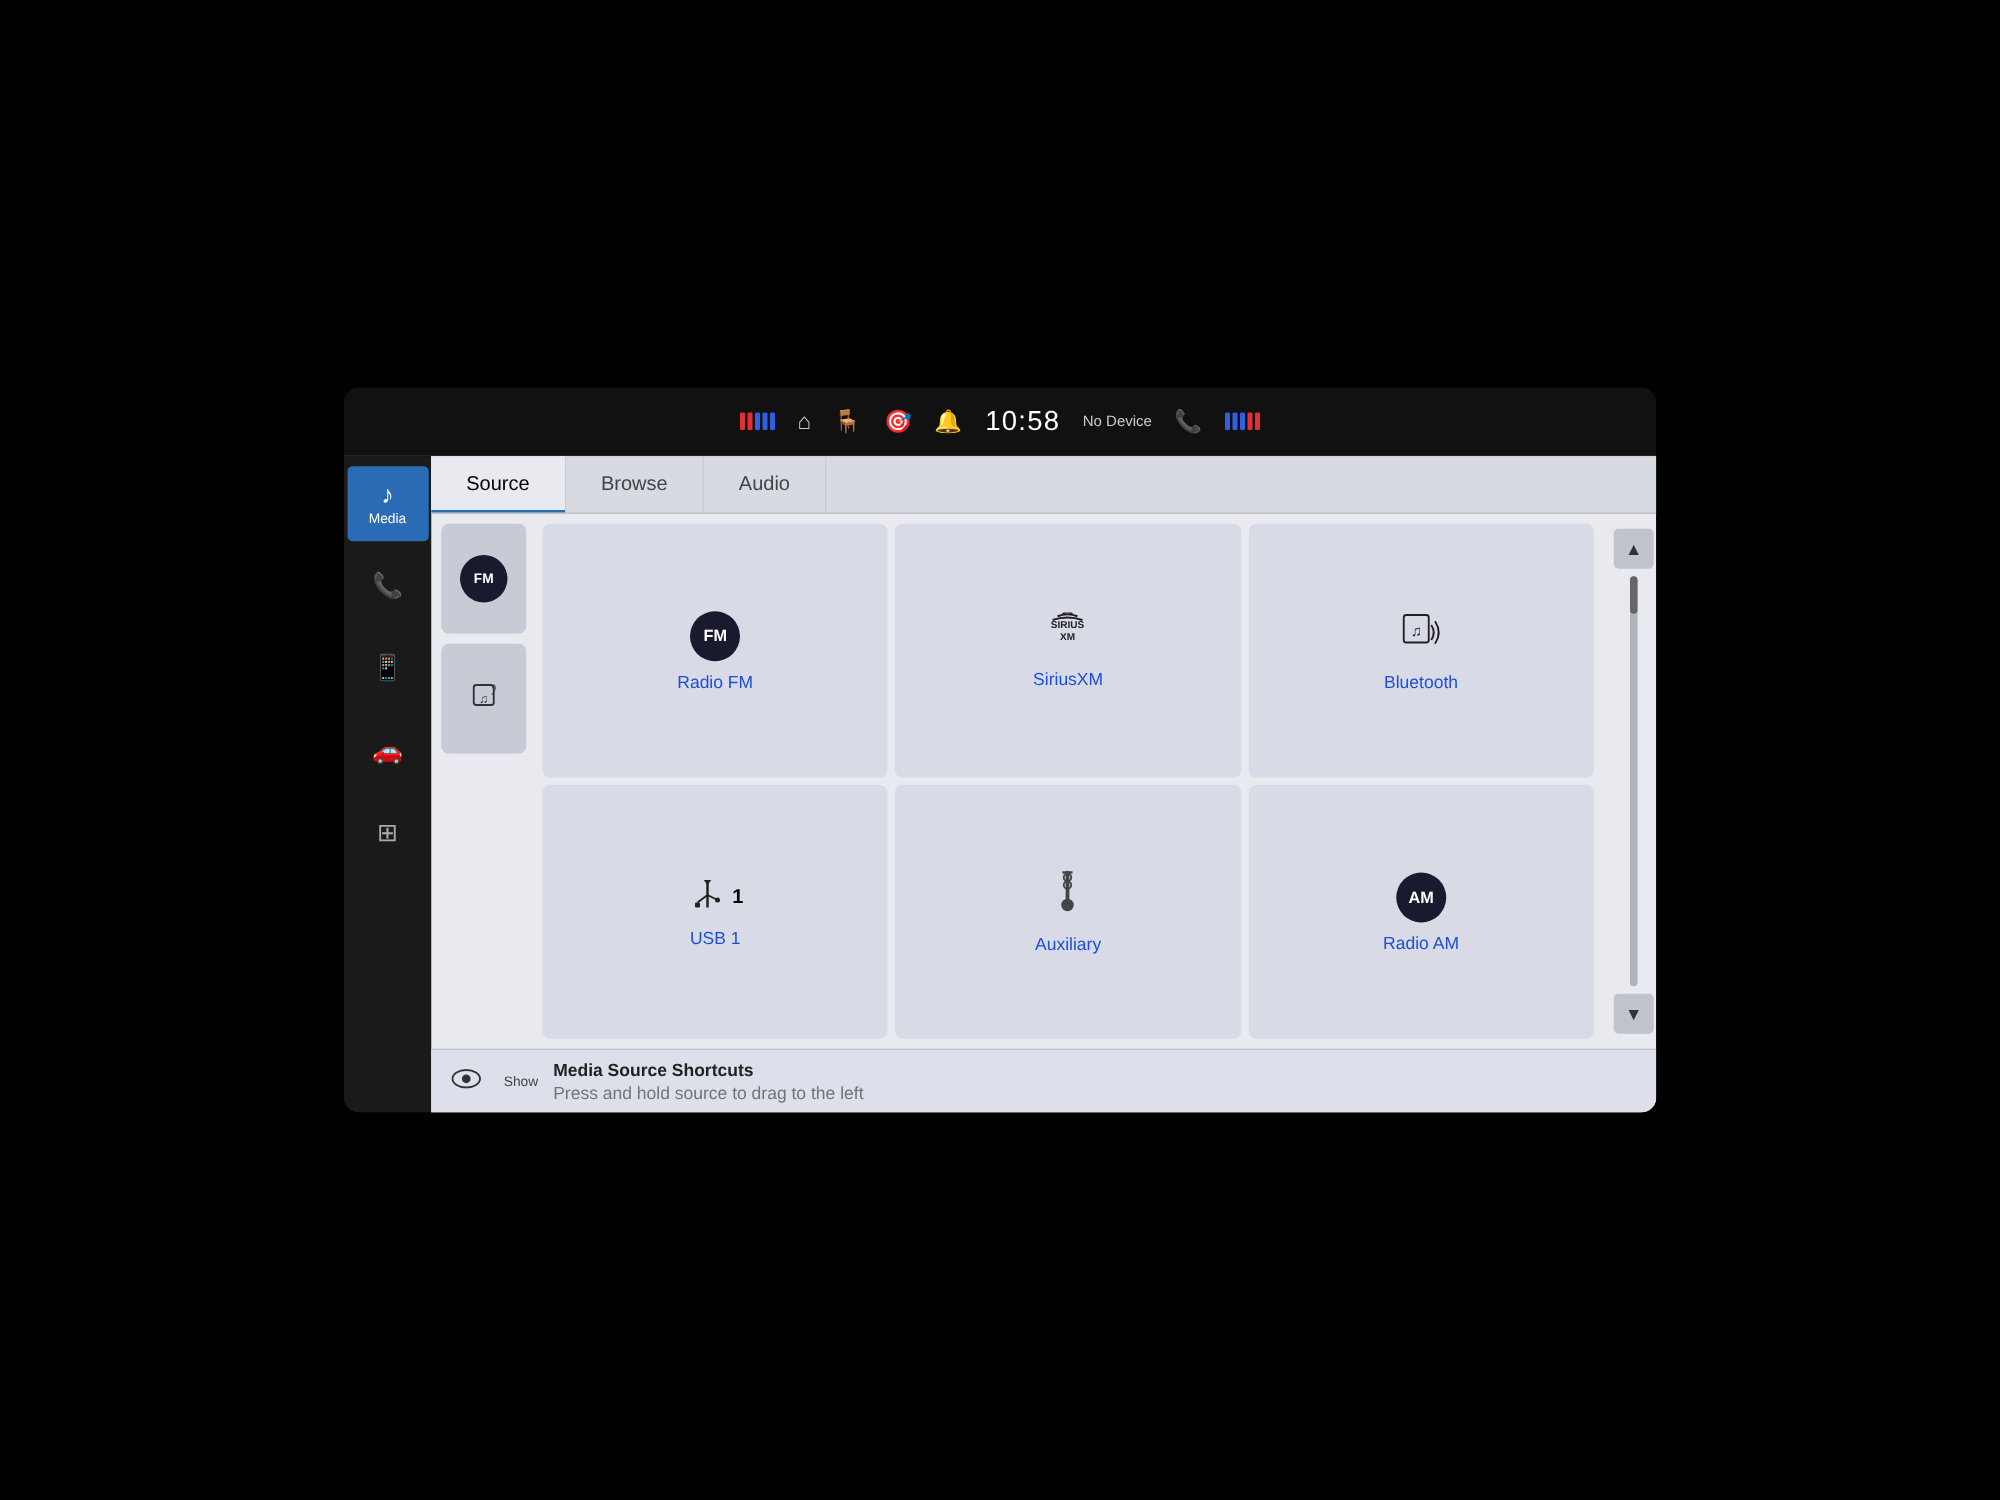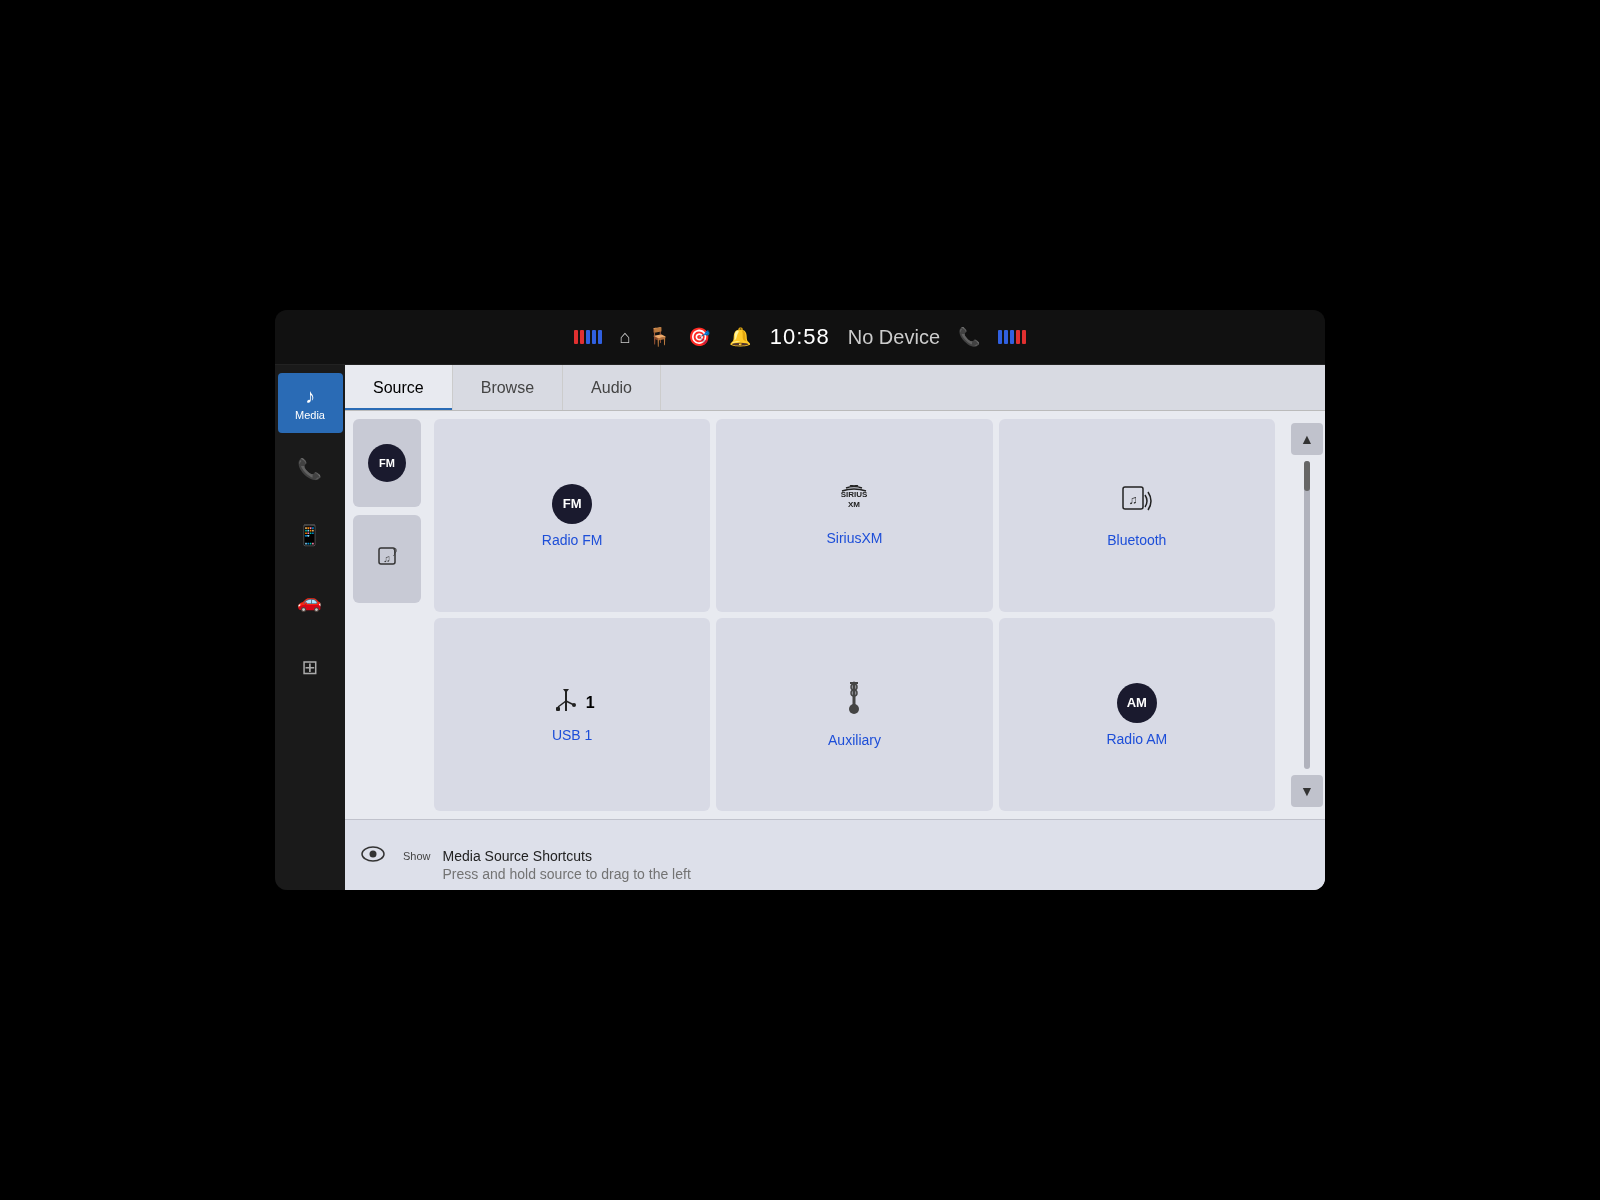--- a/index.html
+++ b/index.html
@@ -45,21 +45,21 @@
 
     .status-time {
       color: #fff;
       font-size: 22px;
       font-weight: 400;
       letter-spacing: 1px;
     }
 
     .status-device {
       color: #ccc;
-      font-size: 20px;
+      font-size: 12px;
     }
 
     .volume-bar {
       display: flex;
       align-items: center;
       gap: 2px;
     }
     .vol-segment {
       width: 4px;
       height: 14px;
@@ -307,22 +307,21 @@
 
     .shortcuts-text {
       display: flex;
       flex-direction: column;
       gap: 2px;
     }
 
     .shortcuts-title {
       font-size: 14px;
       color: #222;
-      font-weight: 400;
-      margin-top: 20px;
+      font-weight: 700;
     }
 
     .shortcuts-subtitle {
       font-size: 14px;
       color: #737373;
     }
 
     .show-label {
       font-size: 11px;
       color: #444;

